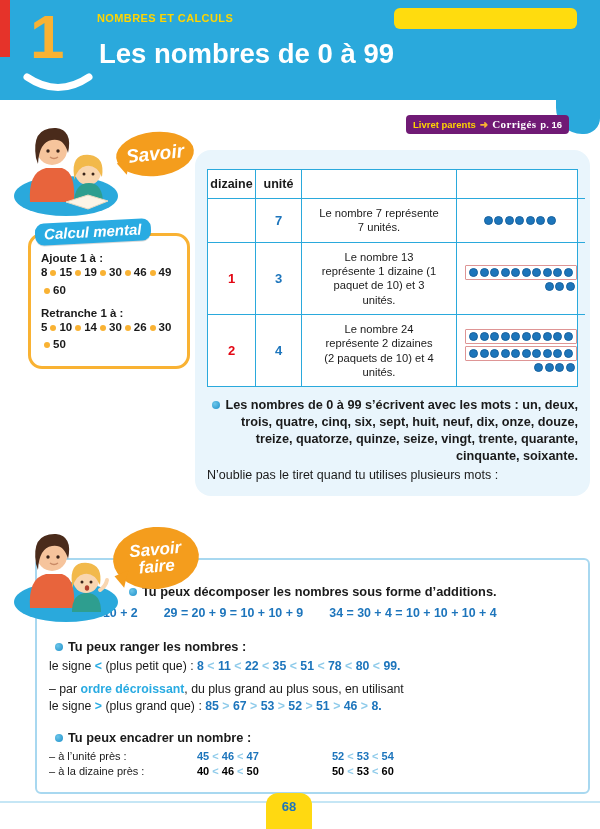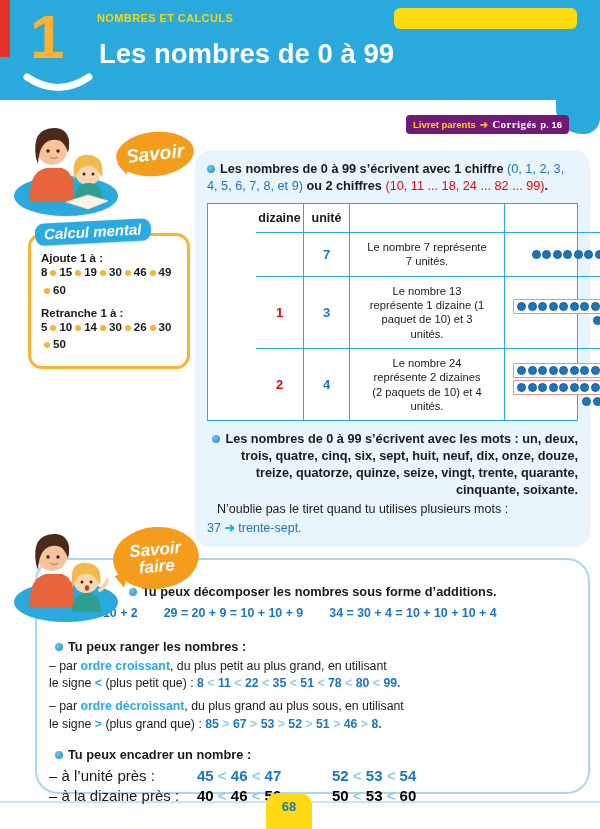--- a/index.html
+++ b/index.html
@@ -56,58 +56,58 @@
   
   .savoir-box{position:absolute;top:150px;left:195px;width:371px;background:#E9F5FC;border-radius:16px;
               padding:11px 12px 12px;}
   .bl{display:inline-block;width:8px;height:8px;border-radius:50%;
       background:radial-gradient(circle at 35% 35%,#6cc6ea,#1d8fc9);margin-right:5px;}
   .intro{margin:0;font-size:12.7px;line-height:1.34;font-weight:700;}
   .seg-blue{color:#1D75BC;font-weight:400;}
   .seg-red{color:#E30613;font-weight:400;}
 
   .ntable{margin-top:8px;background:#fff;border:1.6px solid #2AA9DC;display:grid;
-          grid-template-columns:48px 46px 155px 1fr;padding-left:48px;}
+          grid-template-columns:48px 46px 155px 1fr;}
   .tc{border-right:1.4px solid #2AA9DC;border-bottom:1.4px solid #2AA9DC;display:flex;
       align-items:center;justify-content:center;text-align:center;}
   .tc.c4{border-right:none;}
   .tc.nb{border-bottom:none;}
   .tc.h{height:28px;font-weight:700;font-size:12.5px;}
   .tc.numcell{font-size:13px;font-weight:700;}
   .numcell.red{color:#E30613;} .numcell.blue{color:#1D75BC;}
   .tc.desc{font-size:11.2px;padding:7px 17px;line-height:1.28;}
   .tc.dots{flex-direction:column;align-items:flex-end;gap:2px;padding:6px 8px;}
   .ten-box{border:1px solid #DE9595;padding:2px 3px;display:flex;gap:1.5px;border-radius:1px;background:#fff;}
   .dot{width:9px;height:9px;border-radius:50%;background:#1C75BB;border:1px solid #16619E;box-sizing:border-box;}
   .ones-row{display:flex;gap:1.5px;padding-right:2px;}
 
   .words{margin:10px 0 0;font-size:12.7px;line-height:1.33;font-weight:700;text-align:right;}
-  .note{margin:2px 10px 0;font-size:12.5px;line-height:1.35;}
+  .note{margin:2px 0 0;font-size:12.5px;line-height:1.35;}
   .example{margin:2px 0 0;font-size:12.5px;}
   .example .n37{color:#1D75BC;}
   .example .arrow{color:#2AA9DC;font-weight:700;}
   .example .w37{color:#1D75BC;}
 
   
   .sf-box{position:absolute;top:558px;left:35px;width:551px;height:232px;background:#fff;
-          border:2px solid #A8D8F0;border-radius:23px;z-index:1;}
+          border:2px solid #A8D8F0;border-radius:6px;z-index:1;}
   .sf-h{margin:0;font-size:12.8px;font-weight:700;}
   .sf-h1{margin:24px 8px 7px 92px;}
   .sf-h2{margin:19px 0 4px 18px;}
   .sf-h3{margin:15px 0 5px 18px;}
   .sf-eqs{display:flex;gap:26px;margin-left:38px;color:#1D75BC;font-size:12.4px;font-weight:600;}
   .sf-line{margin:1px 0 0 12px;font-size:12.3px;line-height:1.32;}
   .sf-line.gap{margin-top:7px;}
   .term{color:#29ABE2;font-weight:700;}
   .sign{color:#29ABE2;font-weight:700;}
   .chain .num{color:#1D75BC;font-weight:600;}
   .chain .num.mid{font-weight:800;}
   .chain .sgn{color:#8FCBEA;font-weight:600;}
   .chain.red .num{color:#000000;}
-  .enc-row{display:flex;margin:3px 0 0 12px;font-size:15px;align-items:flex-end;}
+  .enc-row{display:flex;margin:3px 0 0 12px;font-size:11px;align-items:flex-end;}
   .enc-label{width:148px;}
   .enc-chain{width:135px;}
 
   
   .footer-line{position:absolute;left:0;right:0;top:801px;height:2px;background:#C5E6F5;}
   .page-badge{position:absolute;left:266px;top:793px;width:46px;height:36px;background:#FFD911;
               border-radius:12px 12px 0 0;display:flex;justify-content:center;padding-top:6px;
               box-sizing:border-box;font-weight:700;color:#1D75BC;font-size:13px;z-index:2;}
 </style>
 </head>
@@ -158,21 +158,20 @@
     <div class="cm-title">Calcul mental</div>
     <div>
         <div class="cm-label">Ajoute 1 à :</div>
         <div class="cm-nums"><span>8</span><span class="cm-dot"></span><span>15</span><span class="cm-dot"></span><span>19</span><span class="cm-dot"></span><span>30</span><span class="cm-dot"></span><span>46</span><span class="cm-dot"></span><span>49</span><span class="cm-dot"></span><span>60</span></div>
         <div class="cm-label">Retranche 1 à :</div>
         <div class="cm-nums"><span>5</span><span class="cm-dot"></span><span>10</span><span class="cm-dot"></span><span>14</span><span class="cm-dot"></span><span>30</span><span class="cm-dot"></span><span>26</span><span class="cm-dot"></span><span>30</span><span class="cm-dot"></span><span>50</span></div>
       </div>
   </div>
 
   <div class="savoir-box">
-    <p class="intro"><span class="bl"></span><span>Les nombres de 0 à 99 s’écrivent avec 1 chiffre </span><span class="seg-blue">(0, 1, 2, 3, 4, 5, 6, 7, 8, et 9)</span><span> ou 2 chiffres </span><span class="seg-red">(10, 11 ... 18, 24 ... 82 ... 99)</span><span>.</span></p>
 
     <div class="ntable">
       <div class="tc h">dizaine</div>
       <div class="tc h">unité</div>
       <div class="tc h"></div>
       <div class="tc h c4"></div>
     <div class="tc numcell red"></div>
         <div class="tc numcell blue">7</div>
         <div class="tc desc">Le nombre 7 représente 7 unités.</div>
         <div class="tc dots c4" style="align-items: center;">
@@ -240,25 +239,20 @@
             <span class="dot"></span>
             <span class="dot"></span>
             <span class="dot"></span>
             <span class="dot"></span>
           </div>
         </div>
       </div>
 
     <p class="words"><span class="bl"></span><span>Les nombres de 0 à 99 s’écrivent avec les mots : un, deux, trois, quatre, cinq, six, sept, huit, neuf, dix, onze, douze, treize, quatorze, quinze, seize, vingt, trente, quarante, cinquante, soixante.</span></p>
     <p class="note">N’oublie pas le tiret quand tu utilises plusieurs mots :</p>
-    <p class="example">
-      <span class="n37">37</span>
-      <span class="arrow">➜</span>
-      <span class="w37">trente-sept.</span>
-    </p>
   </div>
 
   <svg class="chars chars2" width="115" height="97" viewBox="0 0 115 95">
     <ellipse cx="58" cy="74" rx="52" ry="20" fill="#2AA9DC"></ellipse>
     <path d="M22,80 Q20,50 38,46 L54,46 Q68,50 66,80 Z" fill="#E8643C"></path>
     <circle cx="44" cy="28" r="15" fill="#F6C49C"></circle>
     <path d="M28,36 Q23,5 48,6 Q65,8 60,31 Q56,16 44,18 Q31,20 30,42 Z" fill="#4A2B1B"></path>
     <circle cx="40" cy="29" r="1.7" fill="#3A241A"></circle>
       <circle cx="50" cy="29" r="1.7" fill="#3A241A"></circle>
     <path d="M42,35 q4,3 8,0" stroke="#C98A66" stroke-width="1.4" fill="none"></path>
@@ -277,21 +271,20 @@
 
   <div class="sf-box">
     <p class="sf-h sf-h1"><span class="bl"></span><span>Tu peux décomposer les nombres sous forme d’additions.</span></p>
     <div class="sf-eqs">
         <span>12 = 10 + 2</span>
         <span>29 = 20 + 9 = 10 + 10 + 9</span>
         <span>34 = 30 + 4 = 10 + 10 + 10 + 4</span>
       </div>
 
     <p class="sf-h sf-h2"><span class="bl"></span><span>Tu peux ranger les nombres :</span></p>
-    <p class="sf-line"><span>– par </span><span class="term">ordre croissant</span><span>, du plus petit au plus grand, en utilisant</span></p>
     <p class="sf-line"><span>le signe </span><span class="sign">&lt;</span><span> (plus petit que) : </span><span class="chain"><span class="num">8</span><span class="sgn"> &lt; </span><span class="num">11</span><span class="sgn"> &lt; </span><span class="num">22</span><span class="sgn"> &lt; </span><span class="num">35</span><span class="sgn"> &lt; </span><span class="num">51</span><span class="sgn"> &lt; </span><span class="num">78</span><span class="sgn"> &lt; </span><span class="num">80</span><span class="sgn"> &lt; </span><span class="num">99</span><span class="num">.</span></span></p>
     <p class="sf-line gap"><span>– par </span><span class="term">ordre décroissant</span><span>, du plus grand au plus sous, en utilisant</span></p>
     <p class="sf-line"><span>le signe </span><span class="sign">&gt;</span><span> (plus grand que) : </span><span class="chain"><span class="num">85</span><span class="sgn"> &gt; </span><span class="num">67</span><span class="sgn"> &gt; </span><span class="num">53</span><span class="sgn"> &gt; </span><span class="num">52</span><span class="sgn"> &gt; </span><span class="num">51</span><span class="sgn"> &gt; </span><span class="num">46</span><span class="sgn"> &gt; </span><span class="num">8</span><span class="num">.</span></span></p>
 
     <p class="sf-h sf-h3"><span class="bl"></span><span>Tu peux encadrer un nombre :</span></p>
     <div class="enc-row">
       <span class="enc-label">– à l’unité près :</span>
       <span class="chain enc-chain"><span class="num">45</span><span class="sgn"> &lt; </span><span class="num mid">46</span><span class="sgn"> &lt; </span><span class="num">47</span></span>
       <span class="chain enc-chain"><span class="num">52</span><span class="sgn"> &lt; </span><span class="num mid">53</span><span class="sgn"> &lt; </span><span class="num">54</span></span>
     </div>

